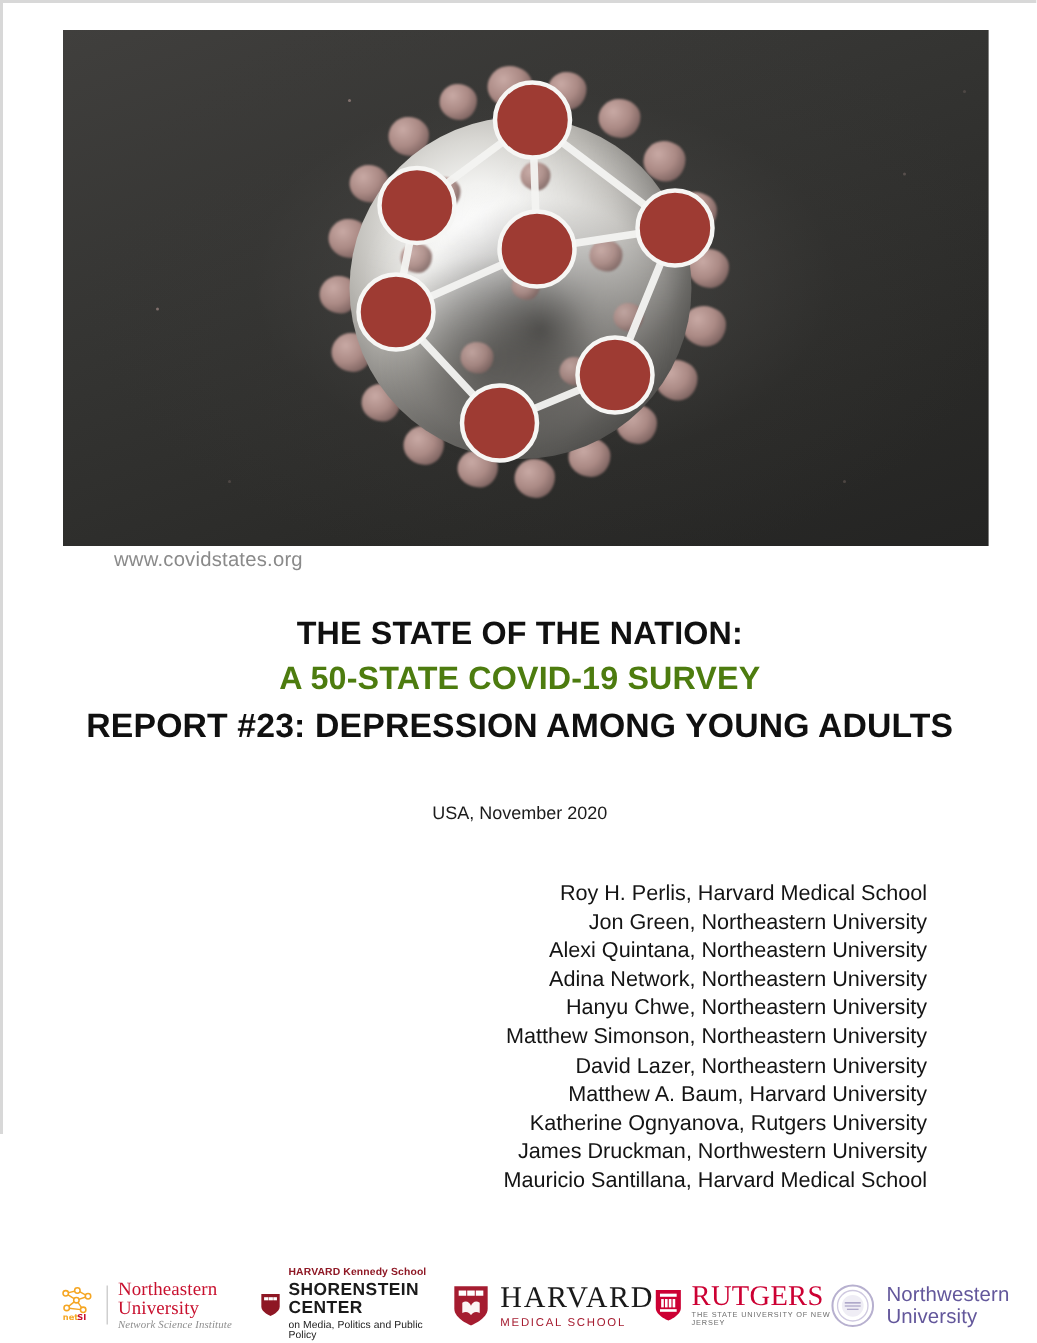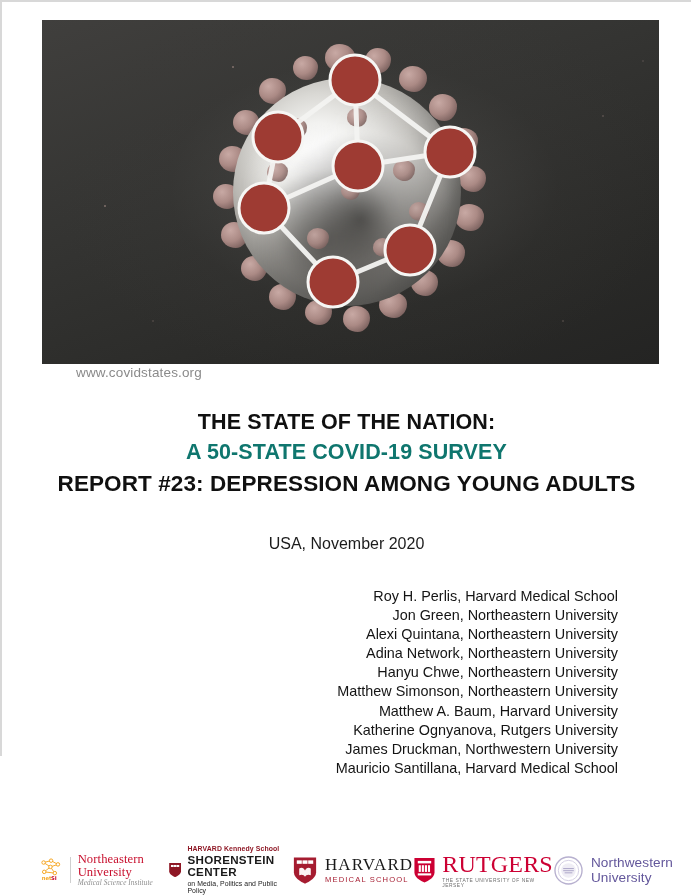--- a/index.html
+++ b/index.html
@@ -115,30 +115,30 @@
     right: 0;
     top: 408px;
     text-align: center;
   }
   .title-line {
     font-weight: bold;
     letter-spacing: 0.1px;
     line-height: 1.18;
   }
   .title-line-1 { font-size: 21.5px; color: #101010; }
-  .title-line-2 { font-size: 21.5px; color: #0f766e; margin-top: 5px; }
+  .title-line-2 { font-size: 21.5px; color: #4d7c0f; margin-top: 5px; }
   .title-line-3 { font-size: 22.5px; color: #101010; margin-top: 5px; }
 
   .date-line {
     position: absolute;
     left: 0;
     right: 0;
     top: 533px;
     text-align: center;
-    font-size: 16px;
+    font-size: 12px;
     color: #1c1c1c;
   }
 
   
   .author-block {
     position: absolute;
     right: 73px;
     top: 585px;
     text-align: right;
   }
@@ -193,32 +193,32 @@
   }
   .logo-shorenstein .sh-sub {
     font-size: 6.9px; color: #1a1a1a; letter-spacing: 0.05px; margin-top: 1px;
   }
 
   
   .logo-hms .hms-shield { width: 26px; height: 29px; margin-right: 7px; }
   .logo-hms .hms-text { line-height: 1.05; }
   .logo-hms .hms-name {
     font-family: "Liberation Serif", serif;
-    font-size: 17px; color: #1a1a1a; letter-spacing: 1.1px;
+    font-size: 20px; color: #1a1a1a; letter-spacing: 1.1px;
   }
   .logo-hms .hms-sub {
     font-size: 7.6px; color: #A51C30; letter-spacing: 1.15px; margin-top: 2px;
   }
 
   
   .logo-rutgers .rut-shield { width: 24px; height: 28px; margin-right: 6px; }
   .logo-rutgers .rut-text { line-height: 1.02; }
   .logo-rutgers .rut-name {
     font-family: "Liberation Serif", serif;
-    font-size: 24px; color: #CC0033; letter-spacing: 0.2px;
+    font-size: 19px; color: #CC0033; letter-spacing: 0.2px;
   }
   .logo-rutgers .rut-sub {
     font-size: 4.9px; color: #6d6d6d; letter-spacing: 0.55px; margin-top: 1px;
   }
 
   
   .logo-nw .nw-seal { width: 29px; height: 29px; margin-right: 8px; }
   .logo-nw .nw-text {
     font-size: 13.6px; color: #63579B; line-height: 1.12; letter-spacing: 0.1px;
   }
@@ -309,20 +309,21 @@
 
   <div class="date-line">USA, November 2020</div>
 
   <div class="author-block">
     <div class="author-line">Roy H. Perlis, Harvard Medical School</div>
     <div class="author-line">Jon Green, Northeastern University</div>
     <div class="author-line">Alexi Quintana, Northeastern University</div>
     <div class="author-line">Adina Network, Northeastern University</div>
     <div class="author-line">Hanyu Chwe, Northeastern University</div>
     <div class="author-line">Matthew Simonson, Northeastern University</div>
+    <div class="author-line">David Lazer, Northeastern University</div>
     <div class="author-line">Matthew A. Baum, Harvard University</div>
     <div class="author-line">Katherine Ognyanova, Rutgers University</div>
     <div class="author-line">James Druckman, Northwestern University</div>
     <div class="author-line">Mauricio Santillana, Harvard Medical School</div>
   </div>
 
   <div class="logo-bar">
 
     <div class="logo logo-netsi">
       <svg class="netsi-mark" viewBox="0 0 40 42">
@@ -342,21 +343,21 @@
           <circle cx="20" cy="16" r="2.8"></circle>
           <circle cx="10" cy="24" r="2.8"></circle>
           <circle cx="27" cy="26" r="2.8"></circle>
         </g>
         <text x="6" y="37" font-family="DejaVu Sans, sans-serif" font-size="8.5" font-weight="bold" fill="#F5A623">net</text>
         <text x="21" y="37" font-family="DejaVu Sans, sans-serif" font-size="8.5" font-weight="bold" fill="#C8102E">SI</text>
       </svg>
       <div class="rule"></div>
       <div class="ne-text">
         <div class="ne-name">Northeastern University</div>
-        <div class="ne-sub">Medical Science Institute</div>
+        <div class="ne-sub">Network Science Institute</div>
       </div>
     </div>
 
     <div class="logo logo-shorenstein">
       <svg class="hks-shield" viewBox="0 0 24 28">
         <path d="M2 2 H22 V16 C22 22 12 26 12 26 C12 26 2 22 2 16 Z" fill="#8E1724"></path>
         <g fill="#ffffff">
           <rect x="5" y="5.5" width="4.6" height="3.4"></rect>
           <rect x="10" y="5.5" width="4.6" height="3.4"></rect>
           <rect x="15" y="5.5" width="4" height="3.4"></rect>

